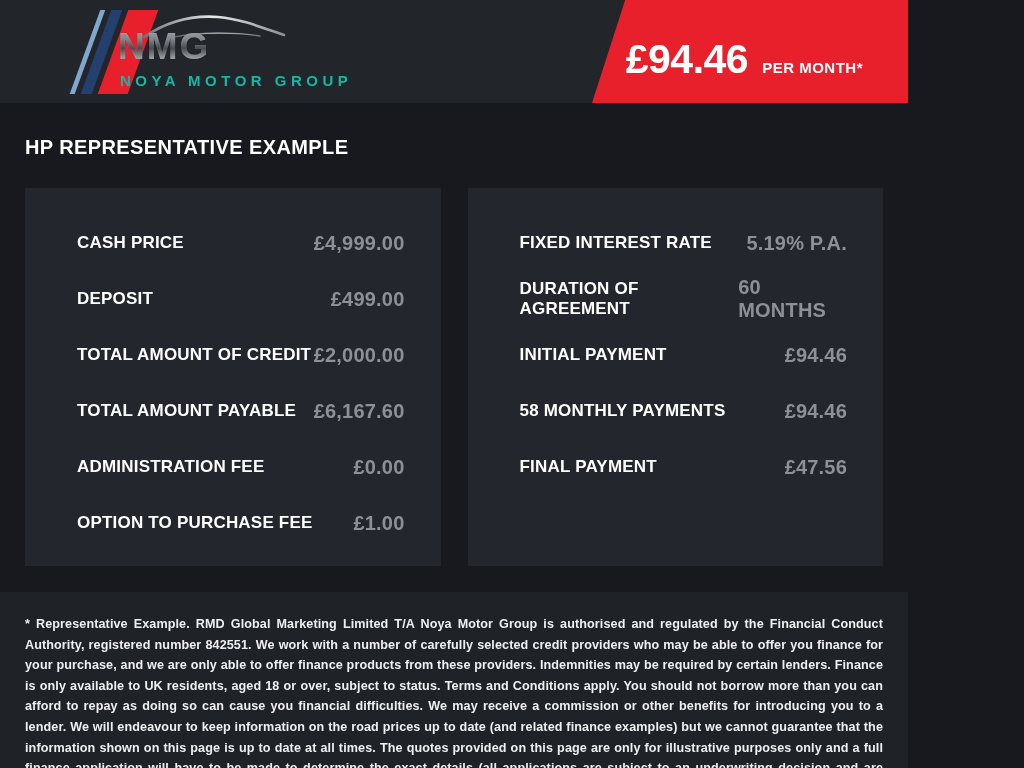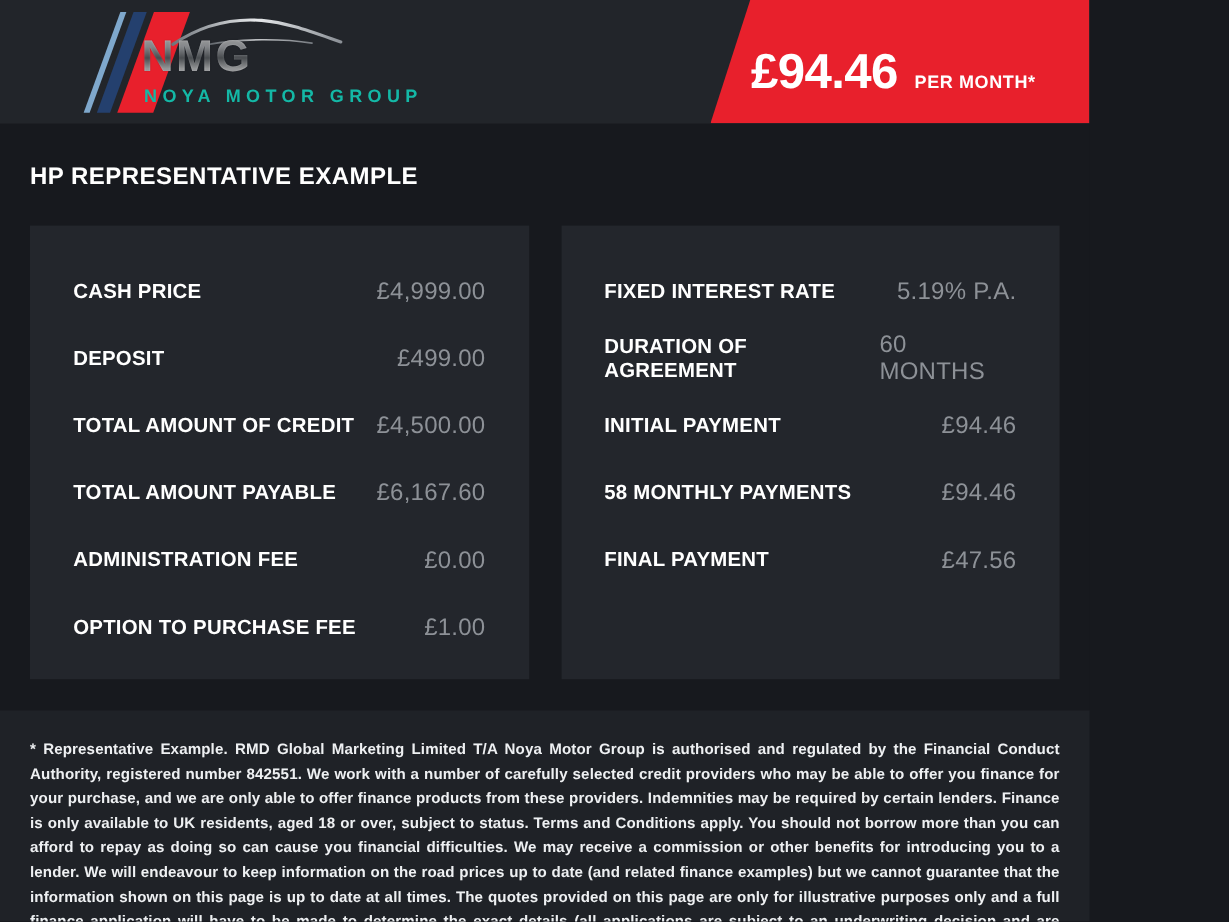--- a/index.html
+++ b/index.html
@@ -48,31 +48,31 @@
 
   
   .main { padding:0 25px; }
   .page-title {
     margin-top:33px; font-size:20px; font-weight:bold;
     color:#ffffff; letter-spacing:0.4px;
   }
   .panels { display:flex; gap:27px; margin-top:29px; }
   .panel {
     flex:1; height:378px; background:#23262c;
-    padding:27px 36px 0 36px;
+    padding:27px 36px 0 52px;
   }
   .frow {
     height:56px; display:flex; align-items:center;
     justify-content:space-between;
   }
   .flabel {
     font-size:17px; font-weight:bold; color:#ffffff; letter-spacing:0.2px;
   }
   .fvalue {
-    font-size:20px; font-weight:400; color:#8d9197; letter-spacing:0.2px;
+    font-size:20px; font-weight:700; color:#8d9197; letter-spacing:0.2px;
   }
 
   
   .disclaimer {
     position:absolute; left:0; right:0; top:592px; bottom:0;
     background:#1f2227; padding:22px 25px 0 58px;
   }
   .disclaimer p {
     font-size:12.6px; font-weight:bold; color:#eef0f2;
     line-height:20.6px; text-align:justify; letter-spacing:0.1px;
@@ -123,21 +123,21 @@
         <div class="frow">
           <span class="flabel">CASH PRICE</span>
           <span class="fvalue">£4,999.00</span>
         </div>
         <div class="frow">
           <span class="flabel">DEPOSIT</span>
           <span class="fvalue">£499.00</span>
         </div>
         <div class="frow">
           <span class="flabel">TOTAL AMOUNT OF CREDIT</span>
-          <span class="fvalue">£4,500.00</span>
+          <span class="fvalue">£2,000.00</span>
         </div>
         <div class="frow">
           <span class="flabel">TOTAL AMOUNT PAYABLE</span>
           <span class="fvalue">£6,167.60</span>
         </div>
         <div class="frow">
           <span class="flabel">ADMINISTRATION FEE</span>
           <span class="fvalue">£0.00</span>
         </div>
         <div class="frow">

